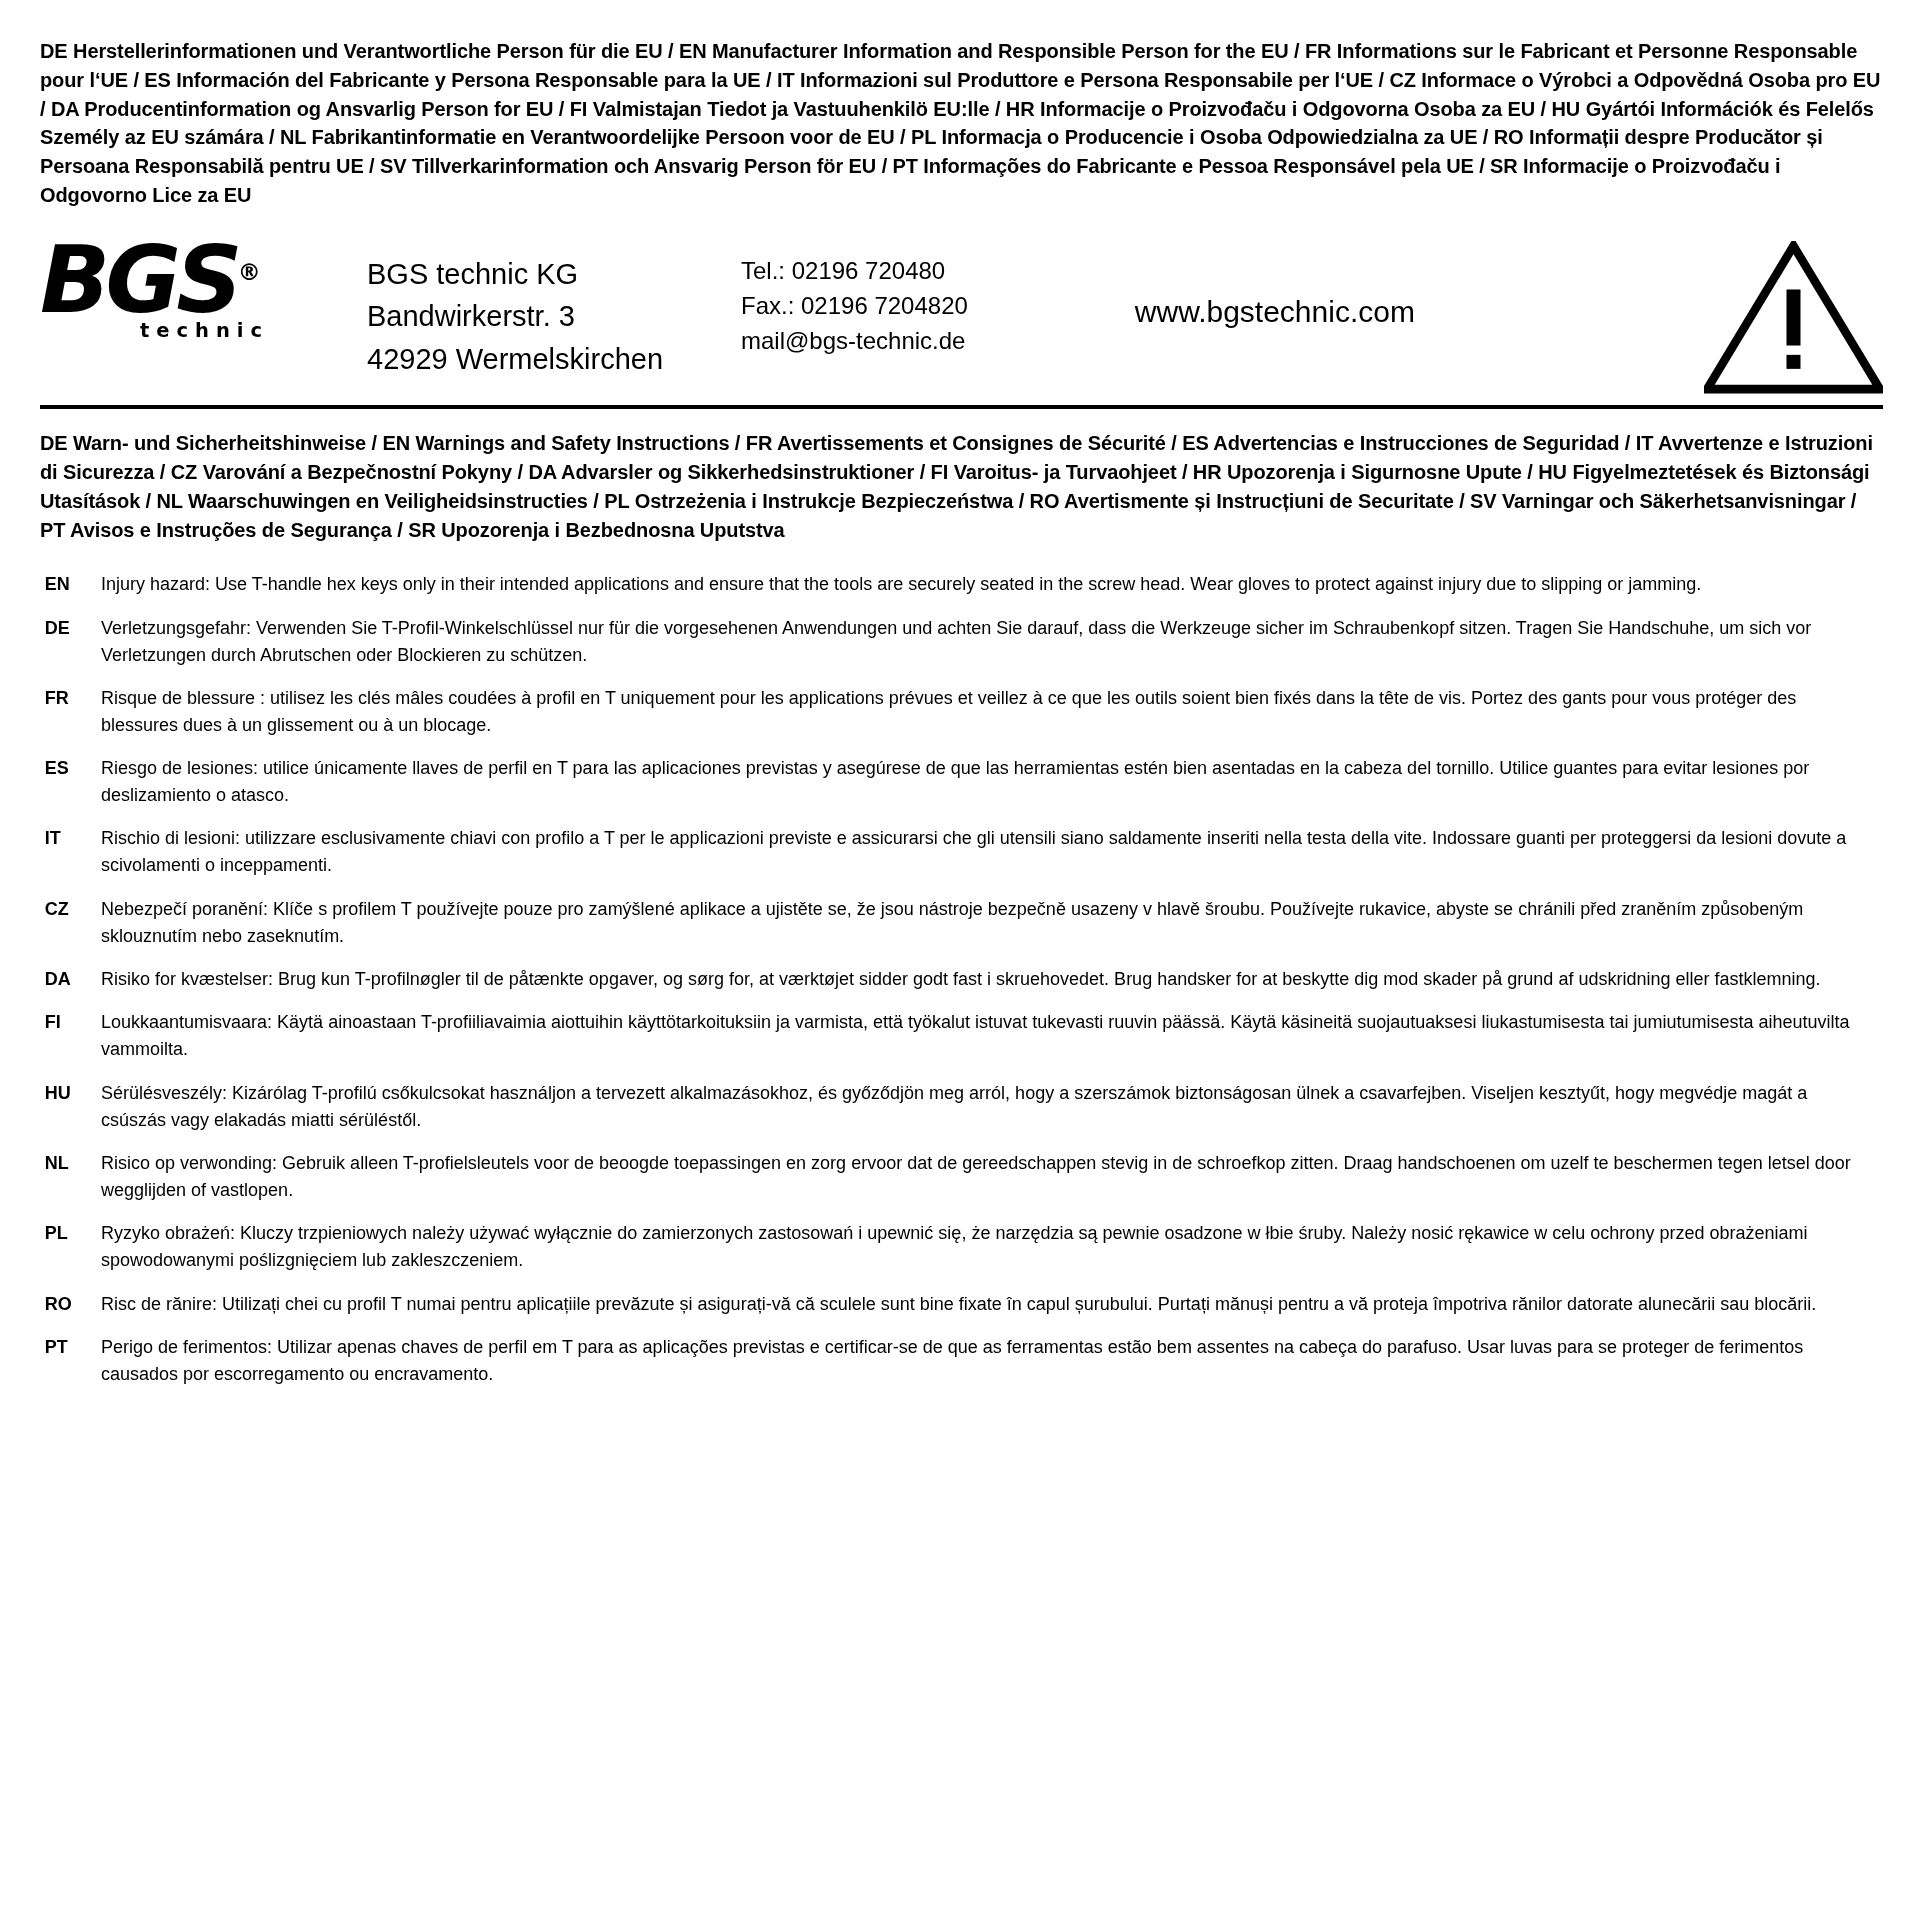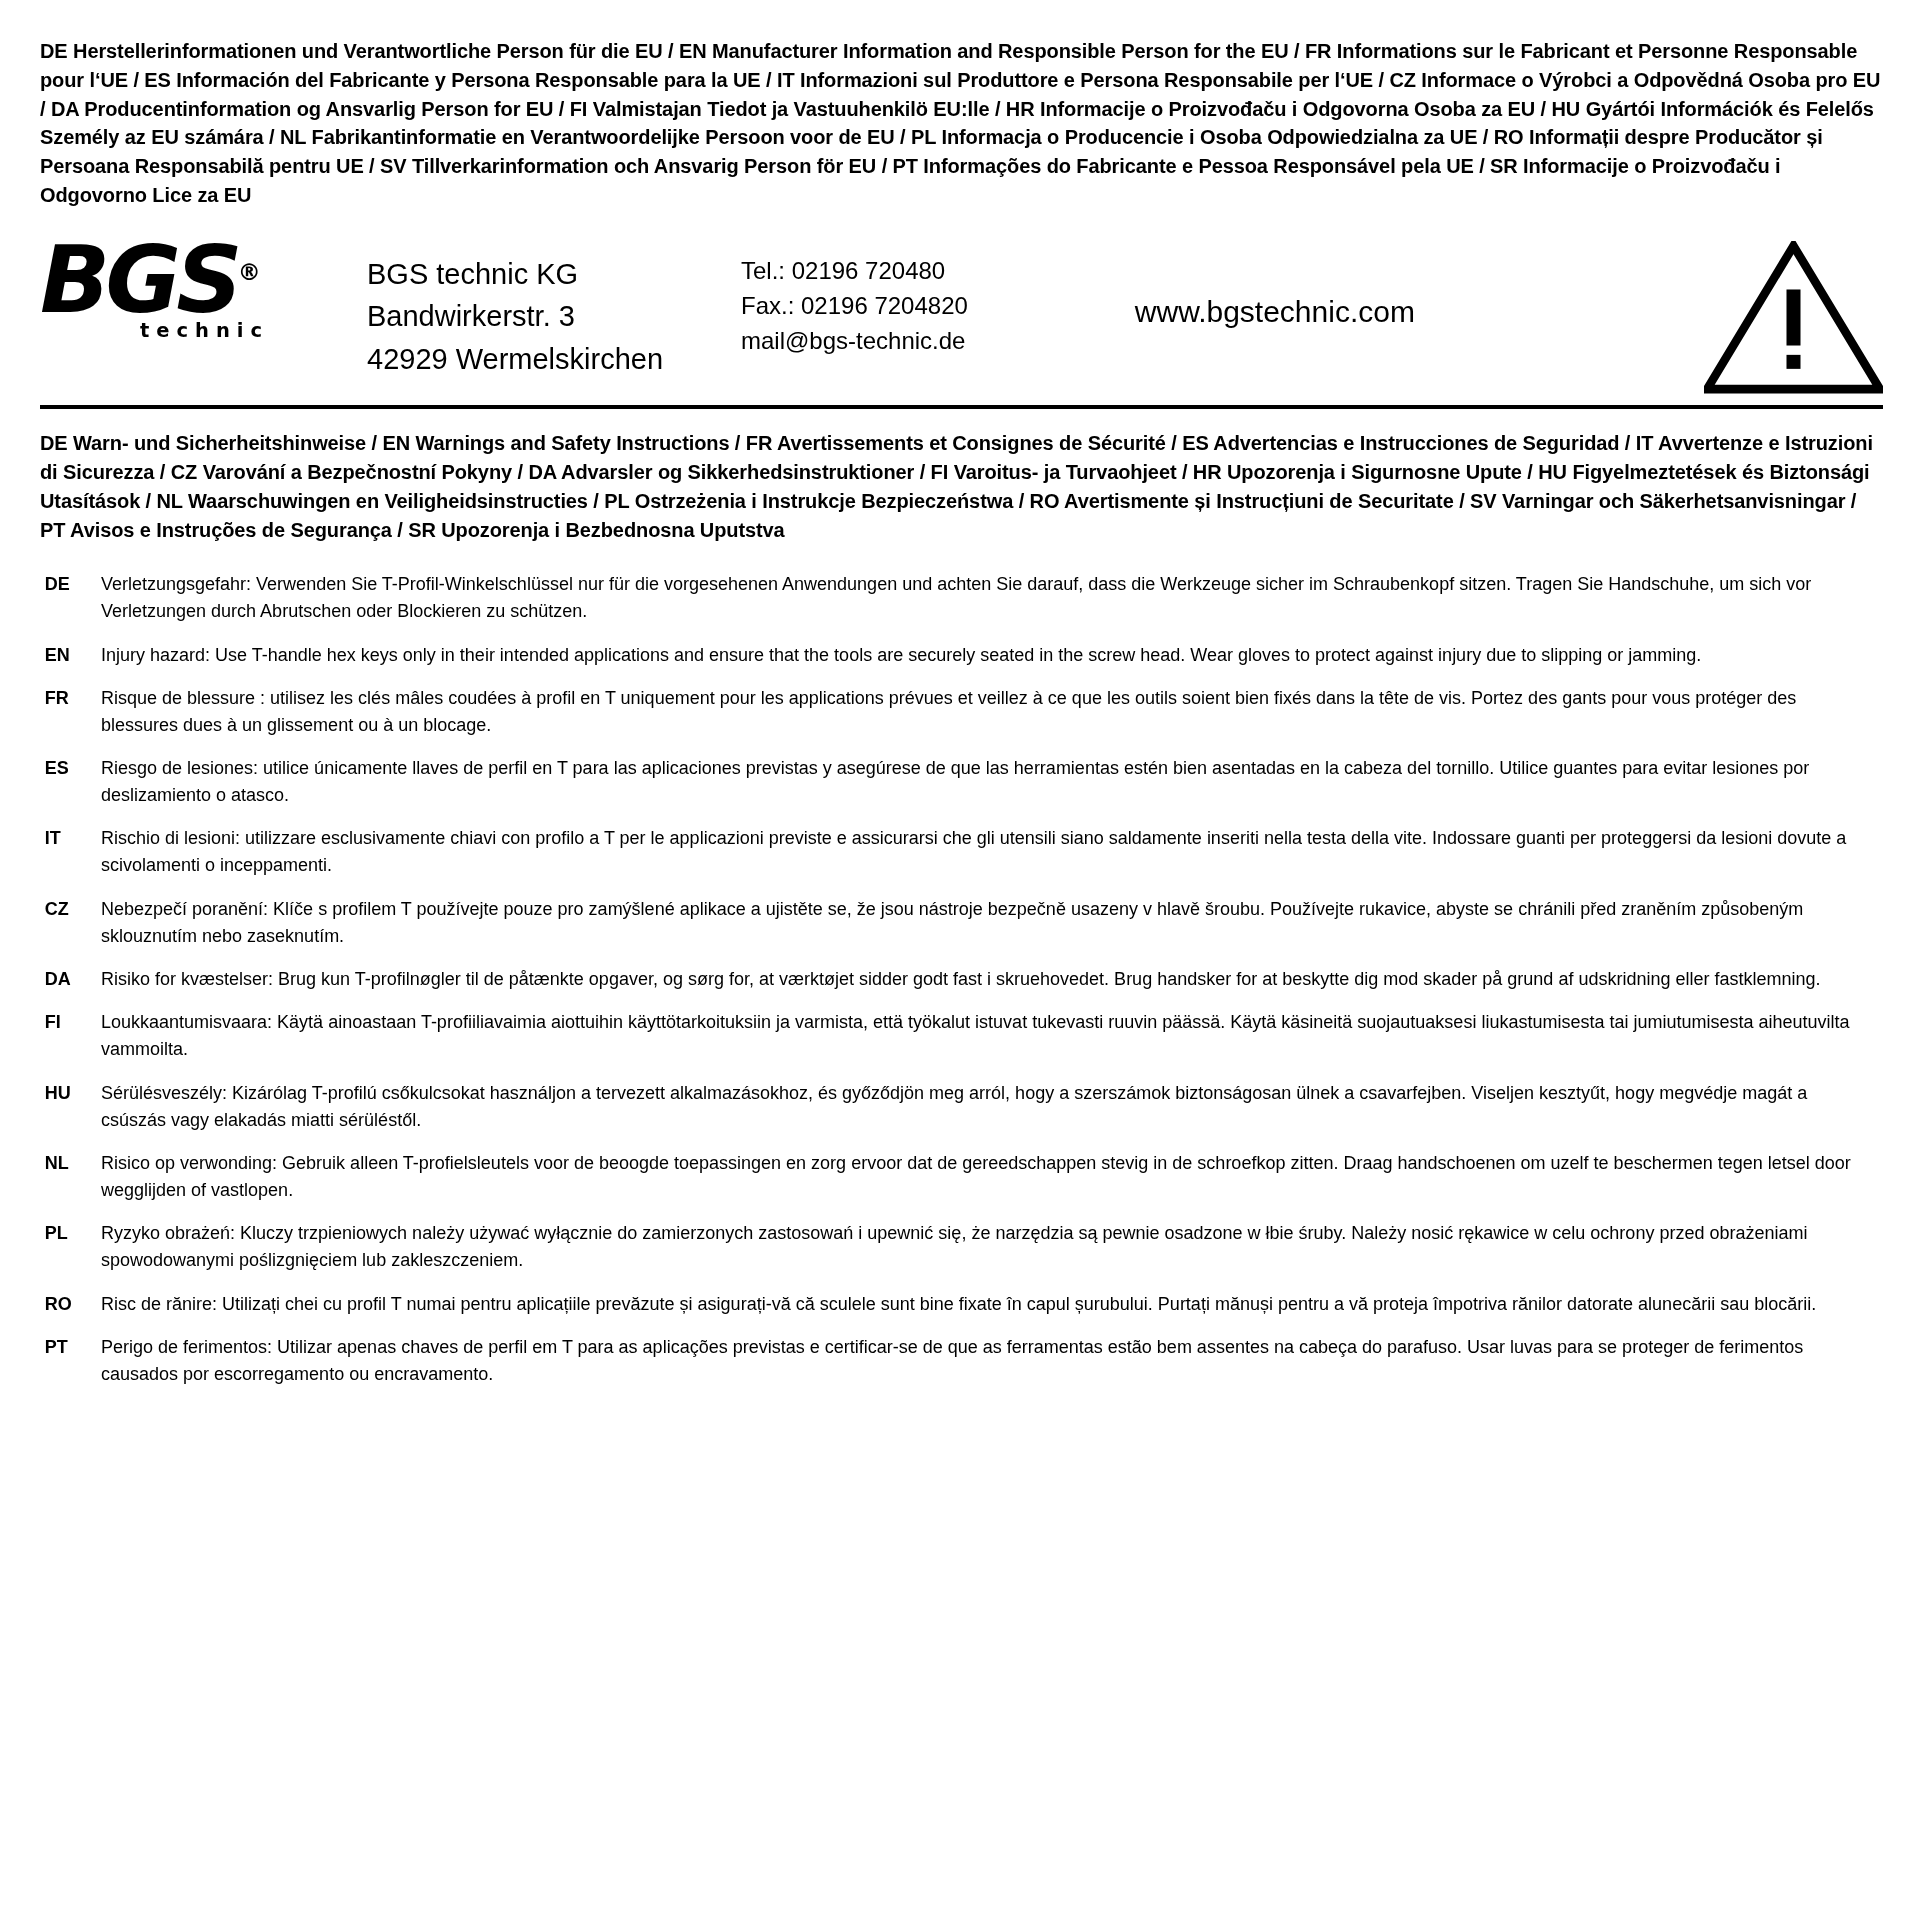--- a/index.html
+++ b/index.html
@@ -175,30 +175,30 @@
         <rect x="106" y="146" width="18" height="18" fill="#000"></rect>
       </svg>
     </div>
   </div>
 
   <div class="safety-heading">DE Warn- und Sicherheitshinweise  /  EN Warnings and Safety Instructions  /  FR Avertissements et Consignes de Sécurité  /  ES Advertencias e Instrucciones de Seguridad  /  IT Avvertenze e Istruzioni di Sicurezza  /  CZ Varování a Bezpečnostní Pokyny  /  DA Advarsler og Sikkerhedsinstruktioner  /  FI Varoitus- ja Turvaohjeet  /  HR Upozorenja i Sigurnosne Upute  /  HU Figyelmeztetések és Biztonsági Utasítások  /  NL Waarschuwingen en Veiligheidsinstructies  /  PL Ostrzeżenia i Instrukcje Bezpieczeństwa  /  RO Avertismente și Instrucțiuni de Securitate  /  SV Varningar och Säkerhetsanvisningar  /  PT Avisos e Instruções de Segurança  /  SR Upozorenja i Bezbednosna Uputstva</div>
 
   <div class="warn-list">
 
     <div class="warn-item">
+      <div class="warn-code">EN</div>
+      <div class="warn-text">Injury hazard: Use T-handle hex keys only in their intended applications and ensure that the tools are securely seated in the screw head. Wear gloves to protect against injury due to slipping or jamming.</div>
+    </div>
+
+    <div class="warn-item">
       <div class="warn-code">DE</div>
       <div class="warn-text">Verletzungsgefahr: Verwenden Sie T-Profil-Winkelschlüssel nur für die vorgesehenen Anwendungen und achten Sie darauf, dass die Werkzeuge sicher im Schraubenkopf sitzen. Tragen Sie Handschuhe, um sich vor Verletzungen durch Abrutschen oder Blockieren zu schützen.</div>
     </div>
 
     <div class="warn-item">
-      <div class="warn-code">EN</div>
-      <div class="warn-text">Injury hazard: Use T-handle hex keys only in their intended applications and ensure that the tools are securely seated in the screw head. Wear gloves to protect against injury due to slipping or jamming.</div>
-    </div>
-
-    <div class="warn-item">
       <div class="warn-code">FR</div>
       <div class="warn-text">Risque de blessure : utilisez les clés mâles coudées à profil en T uniquement pour les applications prévues et veillez à ce que les outils soient bien fixés dans la tête de vis. Portez des gants pour vous protéger des blessures dues à un glissement ou à un blocage.</div>
     </div>
 
     <div class="warn-item">
       <div class="warn-code">ES</div>
       <div class="warn-text">Riesgo de lesiones: utilice únicamente llaves de perfil en T para las aplicaciones previstas y asegúrese de que las herramientas estén bien asentadas en la cabeza del tornillo. Utilice guantes para evitar lesiones por deslizamiento o atasco.</div>
     </div>
 
     <div class="warn-item">

